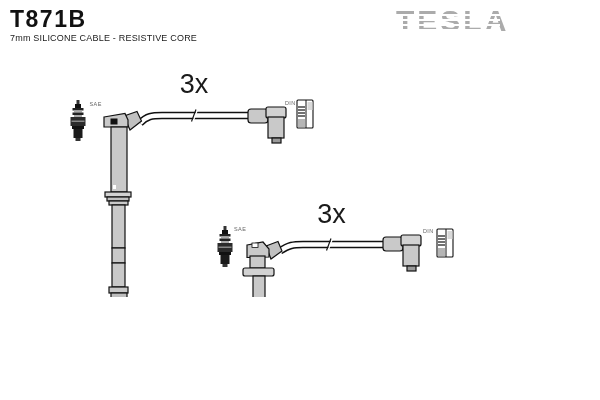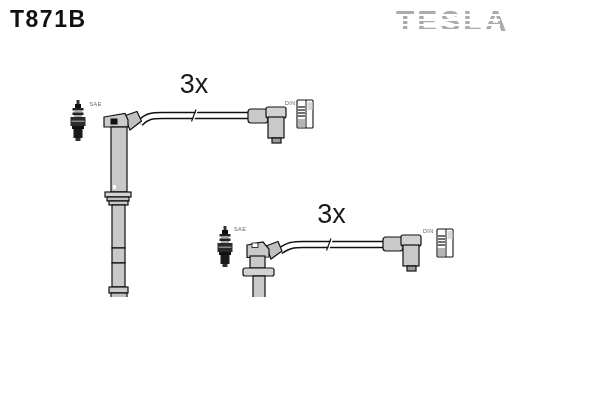--- a/index.html
+++ b/index.html
@@ -37,20 +37,21 @@
   .cable-outer{stroke:#111;stroke-width:7.5;fill:none;}
   .cable-inner{stroke:#fff;stroke-width:4.6;fill:none;}
   .din-box{fill:#fff;stroke:#111;stroke-width:1.1;}
 </style>
 </head>
 <body>
 
 <div class="canvas">
 
   <div class="title">T871B</div>
+  <div class="subtitle">7mm SILICONE CABLE - RESISTIVE CORE</div>
 
   <div class="logo">
     <span class="logo-text">TESLA</span>
     <i class="stripe s1"></i>
     <i class="stripe s2"></i>
     <i class="stripe s3"></i>
     <i class="stripe s4"></i>
   </div>
 
   <svg style="position:absolute;left:60px;top:65px" width="260" height="245" viewBox="60 65 260 245">

